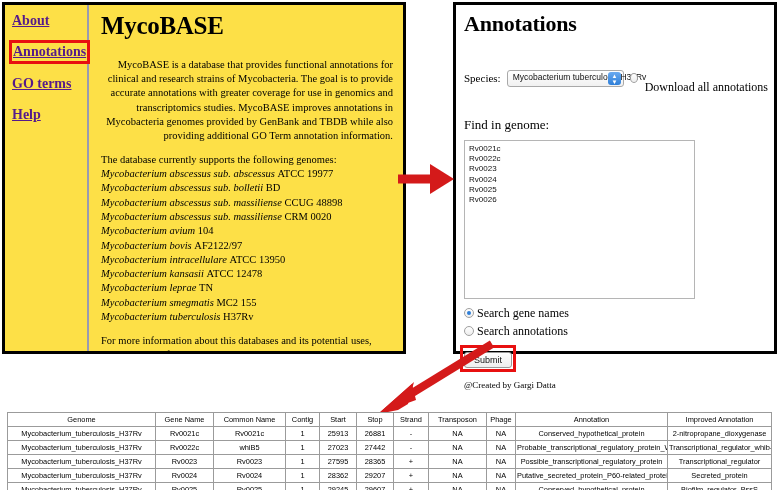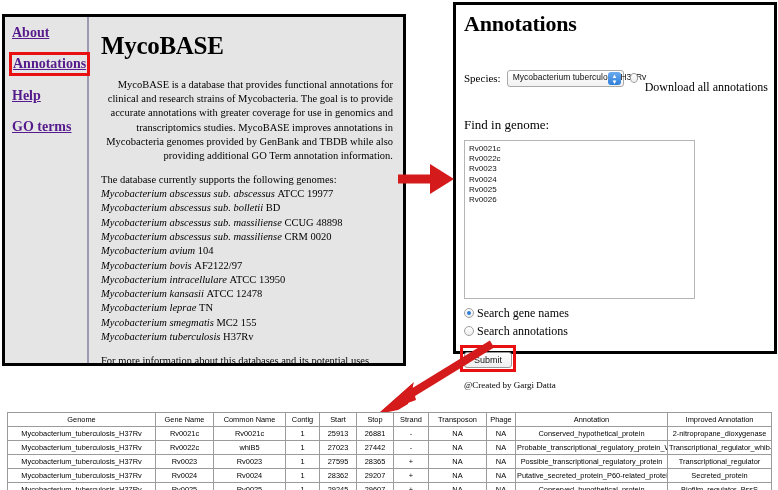--- a/index.html
+++ b/index.html
@@ -12,25 +12,25 @@
     height: 490px;
     position: relative;
     font-family: "Liberation Serif", serif;
     overflow: hidden;
   }
 
   
   #left-panel {
     position: absolute;
     left: 2px;
-    top: 14px;
+    top: 2px;
     width: 404px;
     height: 352px;
     border: 3px solid #000;
-    background: #e5e5e5;
+    background: #fde047;
     box-sizing: border-box;
     display: flex;
   }
   #left-nav {
     width: 84px;
     flex: 0 0 84px;
     border-right: 2px solid #9a9ab0;
     box-sizing: border-box;
     padding: 6px 0 0 4px;
   }
@@ -46,21 +46,21 @@
     cursor: pointer;
   }
   .nav-link.highlighted {
     outline: 3px solid #e81010;
     outline-offset: 1px;
     margin-left: 4px;
   }
 
   #left-content {
     flex: 1 1 auto;
-    padding: 12px 10px 4px 12px;
+    padding: 4px 10px 4px 12px;
     box-sizing: border-box;
     overflow: hidden;
   }
   #site-title {
     font-size: 25px;
     font-weight: bold;
     margin: 3px 0 18px 0;
     letter-spacing: -0.3px;
   }
   .body-para {
@@ -265,22 +265,22 @@
   .col-annot    { width: 152px; }
   .col-improved { width: 104px; }
 </style>
 </head>
 <body>
 
 <div id="left-panel">
   <div id="left-nav">
       <div><a class="nav-link" href="#">About</a></div>
       <div><a class="nav-link highlighted" href="#">Annotations</a></div>
+      <div><a class="nav-link" href="#">GO terms</a></div>
       <div><a class="nav-link" href="#">Help</a></div>
-      <div><a class="nav-link" href="#">GO terms</a></div>
     </div>
   <div id="left-content">
     <div id="site-title">MycoBASE</div>
     <p class="body-para">MycoBASE is a database that provides functional annotations for clinical and research strains of Mycobacteria. The goal is to provide accurate annotations with greater coverage for use in genomics and transcriptomics studies. MycoBASE improves annotations in Mycobacteria genomes provided by GenBank and TBDB while also providing additional GO Term annotation information.</p>
     <div class="genome-intro">The database currently supports the following genomes:</div>
     <div id="genome-list">
         <div class="genome-item"><span>Mycobacterium abscessus sub. abscessus </span><span class="strain">ATCC 19977</span></div>
         <div class="genome-item"><span>Mycobacterium abscessus sub. bolletii </span><span class="strain">BD</span></div>
         <div class="genome-item"><span>Mycobacterium abscessus sub. massiliense </span><span class="strain">CCUG 48898</span></div>
         <div class="genome-item"><span>Mycobacterium abscessus sub. massiliense </span><span class="strain">CRM 0020</span></div>

